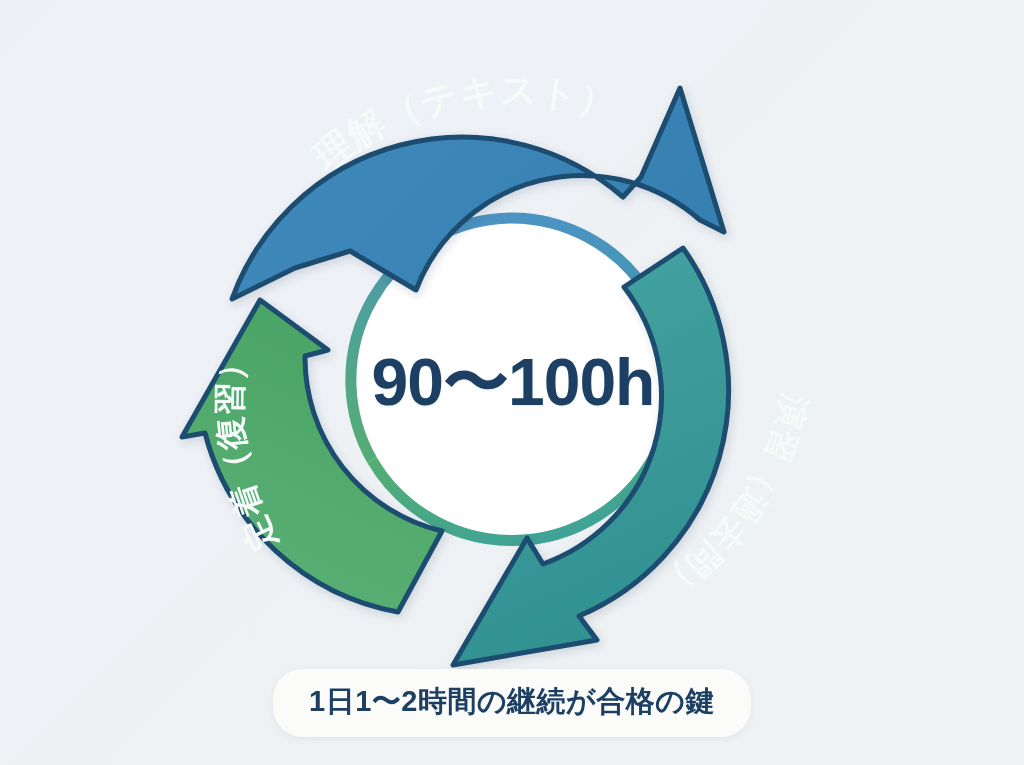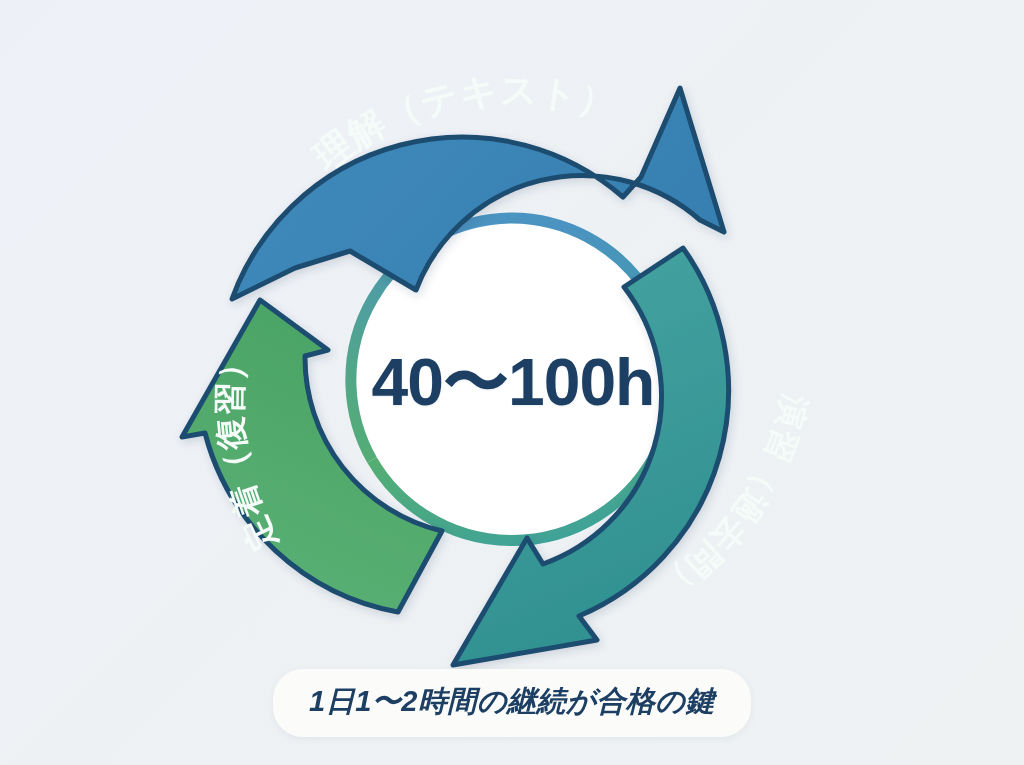--- a/index.html
+++ b/index.html
@@ -52,21 +52,20 @@
     text-shadow: 0 1px 2px rgba(40,70,100,0.10);
   }
   .caption-wrap {
     position: absolute;
     left: 0;
     bottom: 28px;
     width: 1024px;
     display: flex;
     justify-content: center;
     pointer-events: none;
-    font-style: italic;
   }
   .caption-pill {
     background: #fbfcfa;
     border-radius: 30px;
     padding: 13px 36px 15px 36px;
     box-shadow: 0 2px 7px rgba(60,85,115,0.07);
   }
   .caption-pill span {
     font-size: 29px;
     font-weight: 700;
@@ -169,21 +168,21 @@
     <text class="arrow-label" font-size="33">
       <textPath href="#pathRight" startOffset="50%" text-anchor="middle">演習（過去問）</textPath>
     </text>
 
     <text class="arrow-label" font-size="33">
       <textPath href="#pathLeft" startOffset="50%" text-anchor="middle">定着（復習）</textPath>
     </text>
   </svg>
 
   <div class="center-value">
-    <span>40〜100h</span>
+    <span>90〜100h</span>
   </div>
 
   <div class="caption-wrap">
     <div class="caption-pill">
       <span>1日1〜2時間の継続が合格の鍵</span>
     </div>
   </div>
 
 </div>
 

